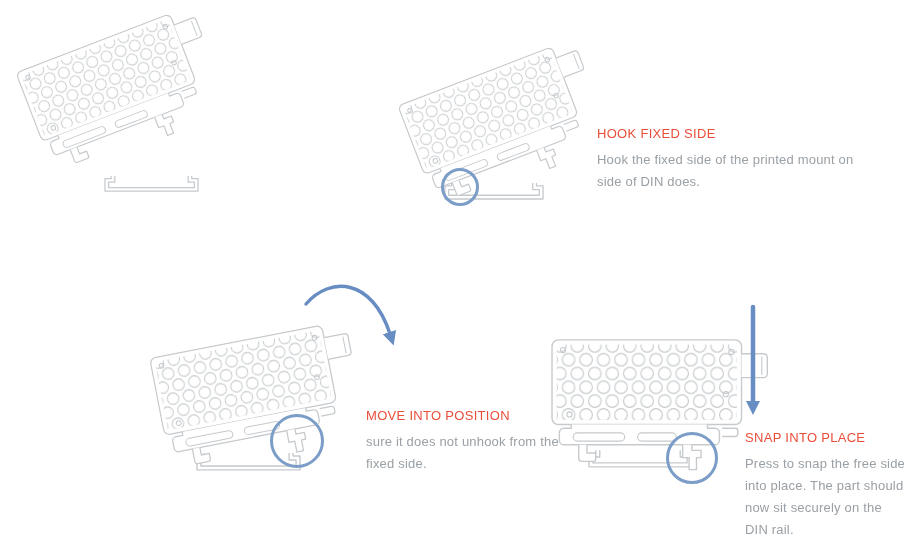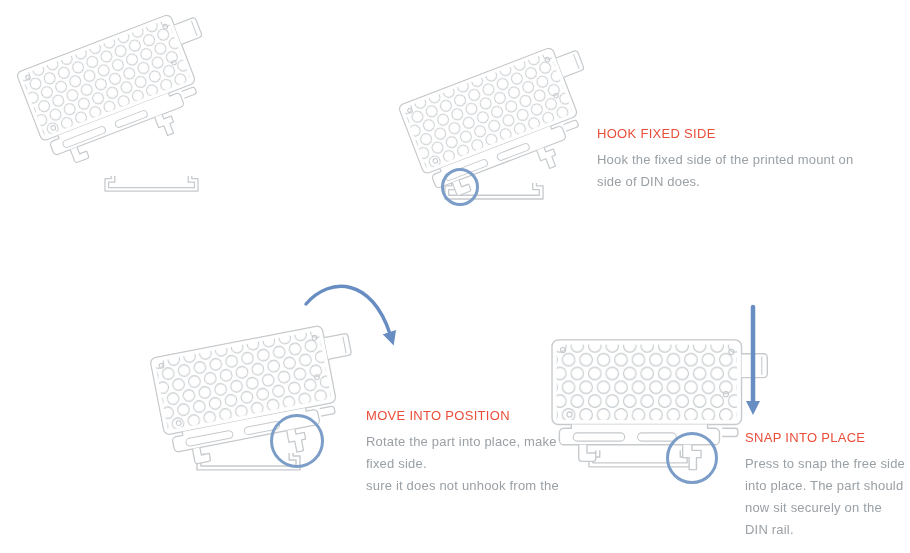--- a/index.html
+++ b/index.html
@@ -104,23 +104,22 @@
       </svg>
     <svg class="abs device" style="left:159px;top:337px;transform:rotate(-11deg)" width="204" height="128" viewBox="0 0 240 150">
         <use href="#device"></use>
       </svg>
     <svg class="abs" style="left:300px;top:280px" width="100" height="80" viewBox="0 0 100 80">
       <path d="M6,24 C30,-4 72,-2 90,54" fill="none" stroke="#688dc2" stroke-width="3.4" stroke-linecap="round" marker-end="url(#arrowhead)"></path>
     </svg>
     <div class="highlight-circle" style="left:270px;top:414px;width:54px;height:54px"></div>
     <div class="step-text" style="left:366px;top:408px;width:210px">
       <div class="step-title">MOVE INTO POSITION</div>
-      <div class="step-line">Rotate the part into place, make</div>
+      <div class="step-line">sure it does not unhook from the</div>
       <div class="step-line">fixed side.</div>
-      <div class="step-line">sure it does not unhook from the</div>
     </div>
   </div>
 
   <div>
     <svg class="abs" style="left:588px;top:449px" width="104" height="19" viewBox="0 0 106 19">
         <use href="#rail"></use>
       </svg>
     <svg class="abs device" style="left:551px;top:339px" width="221" height="138" viewBox="0 0 240 150">
         <use href="#device"></use>
       </svg>

